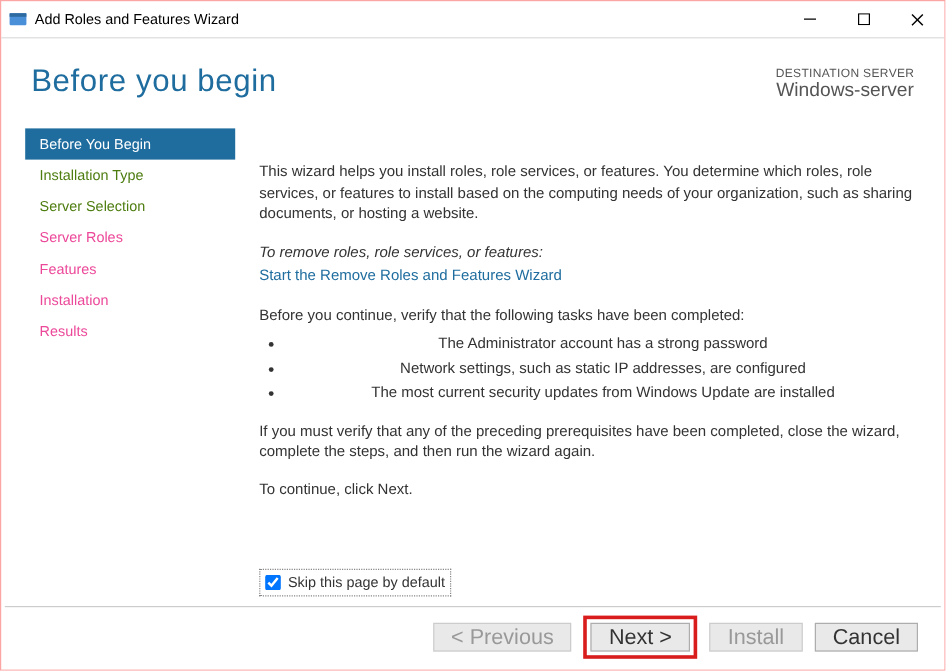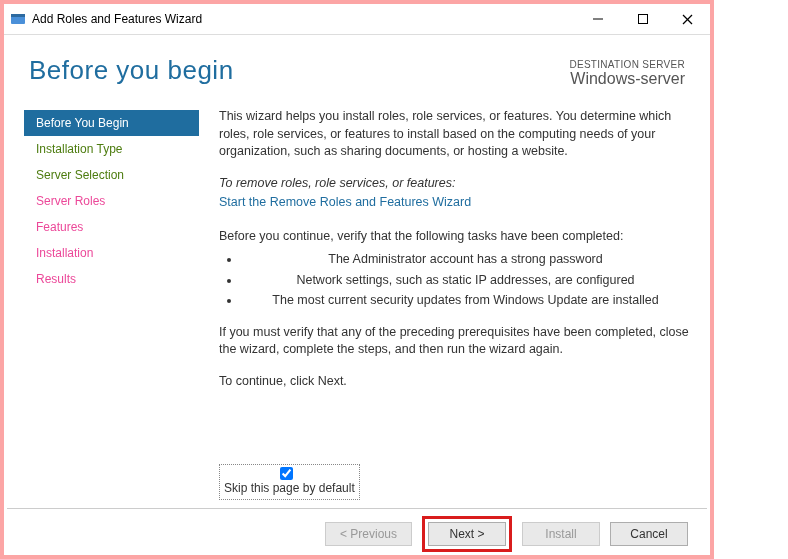--- a/index.html
+++ b/index.html
@@ -8,23 +8,23 @@
     width: 788px;
     height: 559px;
     font-family: "Segoe UI", Arial, sans-serif;
     font-size: 12px;
     color: #333;
     background: #fff;
     overflow: hidden;
   }
   .window {
     position: relative;
-    width: 714px;
+    width: 788px;
     height: 559px;
-    border: 4px solid #fca5a5;
+    border: 1px solid #fca5a5;
     box-sizing: border-box;
     background: #fff;
   }
   
   .titlebar {
     height: 30px;
     display: flex;
     align-items: center;
     padding-left: 6px;
     border-bottom: 1px solid #ddd;
@@ -62,21 +62,21 @@
     justify-content: space-between;
     align-items: flex-start;
   }
   .page-title {
     font-size: 26px;
     font-weight: 300;
     color: #1f6d9f;
     letter-spacing: 0.5px;
   }
   .dest-info {
-    text-align: right;
+    text-align: center;
     font-size: 11px;
     color: #555;
     padding-top: 4px;
   }
   .dest-label { font-size: 10px; letter-spacing: 0.3px; }
   .dest-server { font-size: 16px; }
 
   
   .body {
     display: flex;
@@ -102,20 +102,21 @@
     color: #4d7c0f;
   }
 
   .content {
     flex: 1;
     padding: 0 0 0 20px;
     font-size: 12.5px;
     color: #333;
     line-height: 1.4;
     position: relative;
+    margin-top: 30px;
   }
   .content p {
     margin: 0 0 14px 0;
   }
   .content .linklike {
     color: #1f6d9f;
     cursor: pointer;
   }
   .content ul {
     margin: 4px 0 14px 0;
@@ -128,21 +129,20 @@
 
   .skip-row {
     position: absolute;
     bottom: 8px;
     left: 20px;
     display: flex;
     align-items: center;
     font-size: 12px;
     border: 1px dotted #888;
     padding: 2px 4px;
-    flex-direction: column;
   }
   .skip-row input {
     margin: 0 6px 0 0;
   }
 
   
   .footer-sep {
     border-top: 1px solid #ccc;
     margin: 0 3px;
   }
@@ -153,21 +153,21 @@
     justify-content: flex-end;
     padding: 0 22px;
     gap: 10px;
   }
   .btn {
     min-width: 78px;
     height: 24px;
     padding: 0 14px;
     border: 1px solid #adadad;
     background: #e9e9e9;
-    font-size: 12px;
+    font-size: 18px;
     color: #333;
     cursor: pointer;
     display: inline-flex;
     align-items: center;
     justify-content: center;
   }
   .btn.disabled {
     color: #999;
     border-color: #ccc;
     cursor: default;

